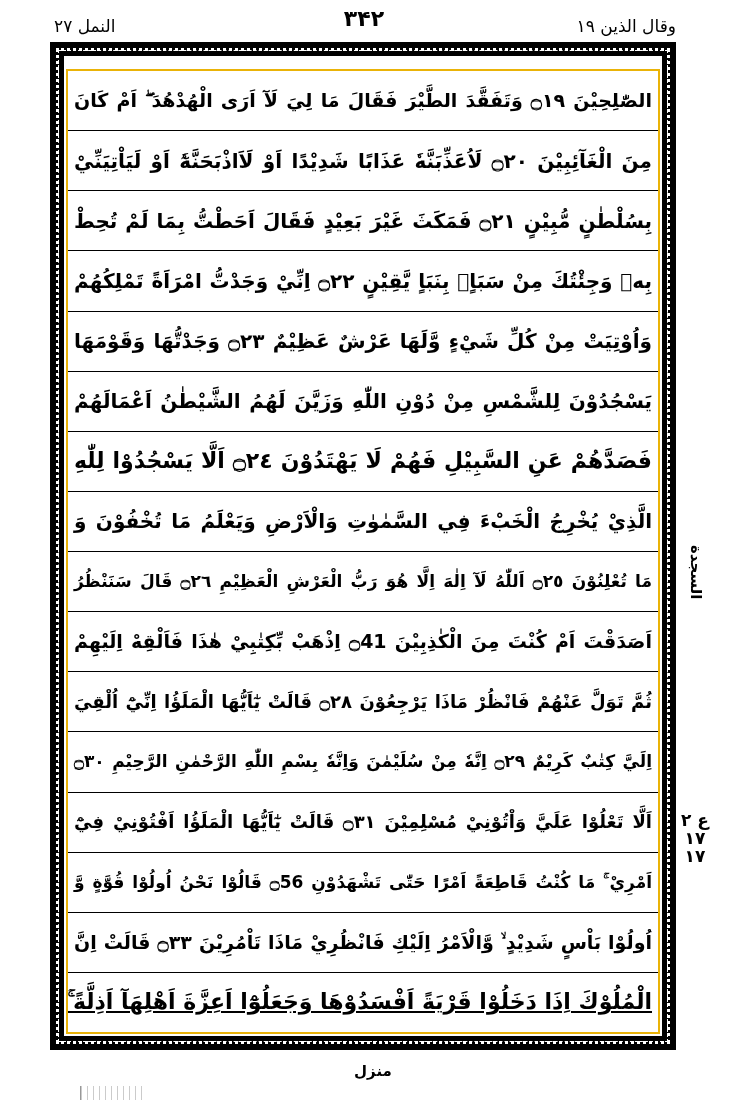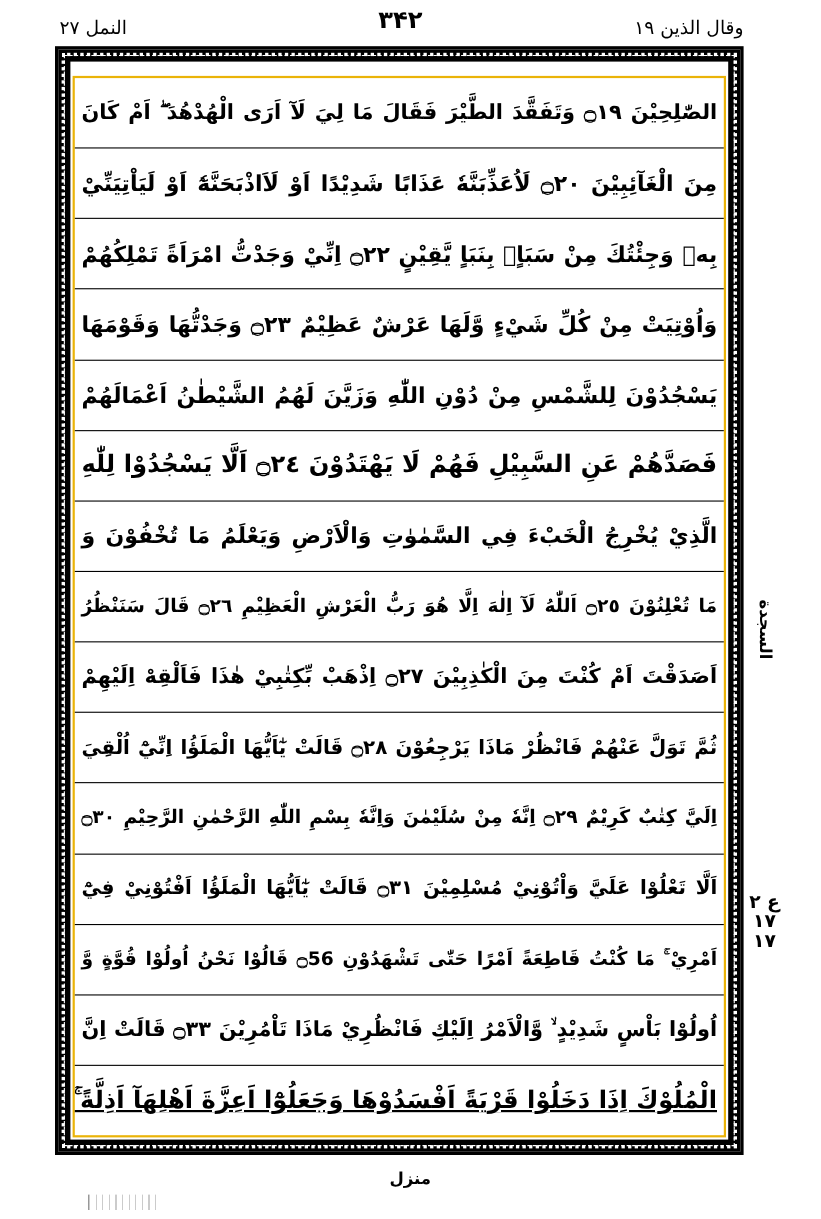--- a/index.html
+++ b/index.html
@@ -154,39 +154,42 @@
 <div class="frame">
   <div class="frame-ornament"></div>
   <div class="inner">
     <div class="line">
         <span class="line-text" style="width: 100%; font-size: 19px;">الصّٰلِحِيْنَ ۝١٩ وَتَفَقَّدَ الطَّيْرَ فَقَالَ مَا لِيَ لَآ اَرَى الْهُدْهُدَ ۖ اَمْ كَانَ</span>
       </div>
     <div class="line">
         <span class="line-text" style="width: 100%; font-size: 20px;">مِنَ الْغَآئِبِيْنَ ۝٢٠ لَاُعَذِّبَنَّهٗ عَذَابًا شَدِيْدًا اَوْ لَاَاذْبَحَنَّهٗٓ اَوْ لَيَاْتِيَنِّيْ</span>
       </div>
     <div class="line">
+        <span class="line-text" style="width: 100%; font-size: 20px;">بِسُلْطٰنٍ مُّبِيْنٍ ۝٢١ فَمَكَثَ غَيْرَ بَعِيْدٍ فَقَالَ اَحَطْتُّ بِمَا لَمْ تُحِطْ</span>
+      </div>
+    <div class="line">
         <span class="line-text" style="width: 100%; font-size: 20px;">بِهٖ وَجِئْتُكَ مِنْ سَبَاٍۭ بِنَبَاٍ يَّقِيْنٍ ۝٢٢ اِنِّيْ وَجَدْتُّ امْرَاَةً تَمْلِكُهُمْ</span>
       </div>
     <div class="line">
         <span class="line-text" style="width: 100%; font-size: 20px;">وَاُوْتِيَتْ مِنْ كُلِّ شَيْءٍ وَّلَهَا عَرْشٌ عَظِيْمٌ ۝٢٣ وَجَدْتُّهَا وَقَوْمَهَا</span>
       </div>
     <div class="line">
         <span class="line-text" style="width: 100%; font-size: 20px;">يَسْجُدُوْنَ لِلشَّمْسِ مِنْ دُوْنِ اللّٰهِ وَزَيَّنَ لَهُمُ الشَّيْطٰنُ اَعْمَالَهُمْ</span>
       </div>
     <div class="line">
         <span class="line-text" style="width: 100%; font-size: 22px;">فَصَدَّهُمْ عَنِ السَّبِيْلِ فَهُمْ لَا يَهْتَدُوْنَ ۝٢٤ اَلَّا يَسْجُدُوْا لِلّٰهِ</span>
       </div>
     <div class="line">
         <span class="line-text" style="width: 100%; font-size: 20px;">الَّذِيْ يُخْرِجُ الْخَبْءَ فِي السَّمٰوٰتِ وَالْاَرْضِ وَيَعْلَمُ مَا تُخْفُوْنَ وَ</span>
       </div>
     <div class="line">
         <span class="line-text" style="width: 100%; font-size: 17px;">مَا تُعْلِنُوْنَ ۝٢٥ اَللّٰهُ لَآ اِلٰهَ اِلَّا هُوَ رَبُّ الْعَرْشِ الْعَظِيْمِ ۝٢٦ قَالَ سَنَنْظُرُ</span>
       </div>
     <div class="line">
-        <span class="line-text" style="width: 100%; font-size: 19px;">اَصَدَقْتَ اَمْ كُنْتَ مِنَ الْكٰذِبِيْنَ ۝٢٧ اِذْهَبْ بِّكِتٰبِيْ هٰذَا فَاَلْقِهْ اِلَيْهِمْ</span>
+        <span class="line-text" style="width: 100%; font-size: 19px;">اَصَدَقْتَ اَمْ كُنْتَ مِنَ الْكٰذِبِيْنَ ۝41 اِذْهَبْ بِّكِتٰبِيْ هٰذَا فَاَلْقِهْ اِلَيْهِمْ</span>
       </div>
     <div class="line">
         <span class="line-text" style="width: 100%; font-size: 18px;">ثُمَّ تَوَلَّ عَنْهُمْ فَانْظُرْ مَاذَا يَرْجِعُوْنَ ۝٢٨ قَالَتْ يٰٓاَيُّهَا الْمَلَؤُا اِنِّيْٓ اُلْقِيَ</span>
       </div>
     <div class="line">
         <span class="line-text" style="width: 100%; font-size: 17px;">اِلَيَّ كِتٰبٌ كَرِيْمٌ ۝٢٩ اِنَّهٗ مِنْ سُلَيْمٰنَ وَاِنَّهٗ بِسْمِ اللّٰهِ الرَّحْمٰنِ الرَّحِيْمِ ۝٣٠</span>
       </div>
     <div class="line">
         <span class="line-text" style="width: 100%; font-size: 18px;">اَلَّا تَعْلُوْا عَلَيَّ وَاْتُوْنِيْ مُسْلِمِيْنَ ۝٣١ قَالَتْ يٰٓاَيُّهَا الْمَلَؤُا اَفْتُوْنِيْ فِيْٓ</span>
       </div>

